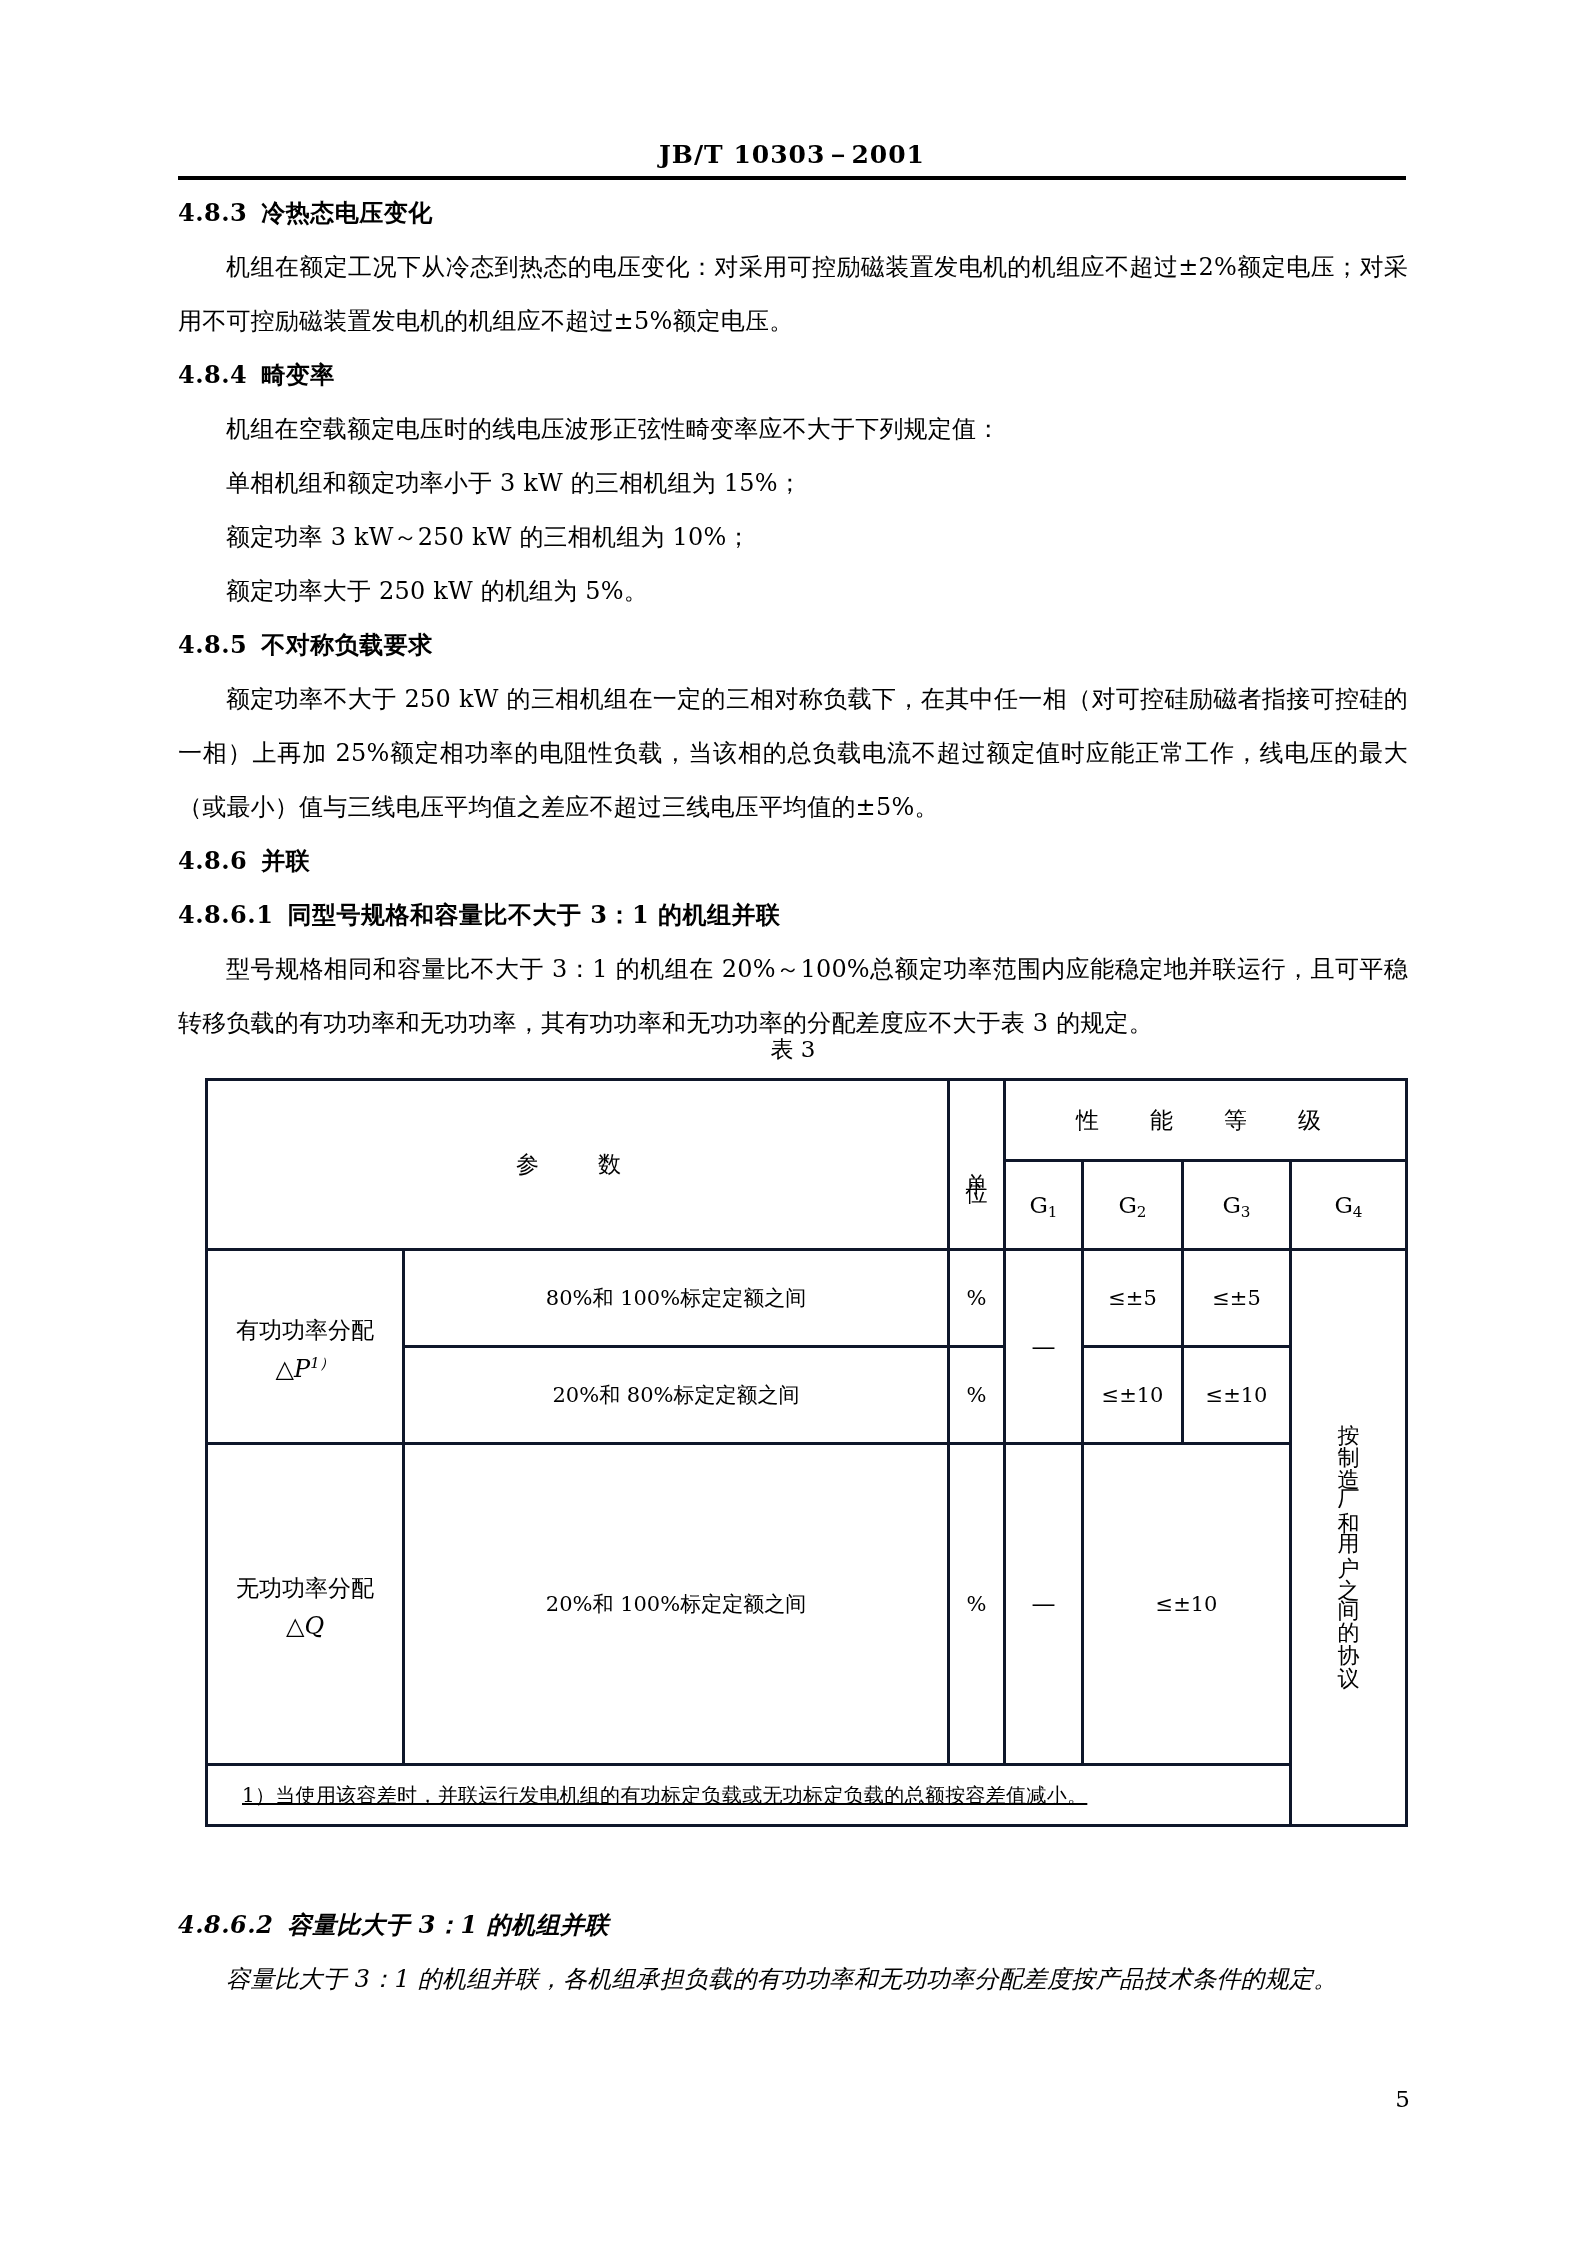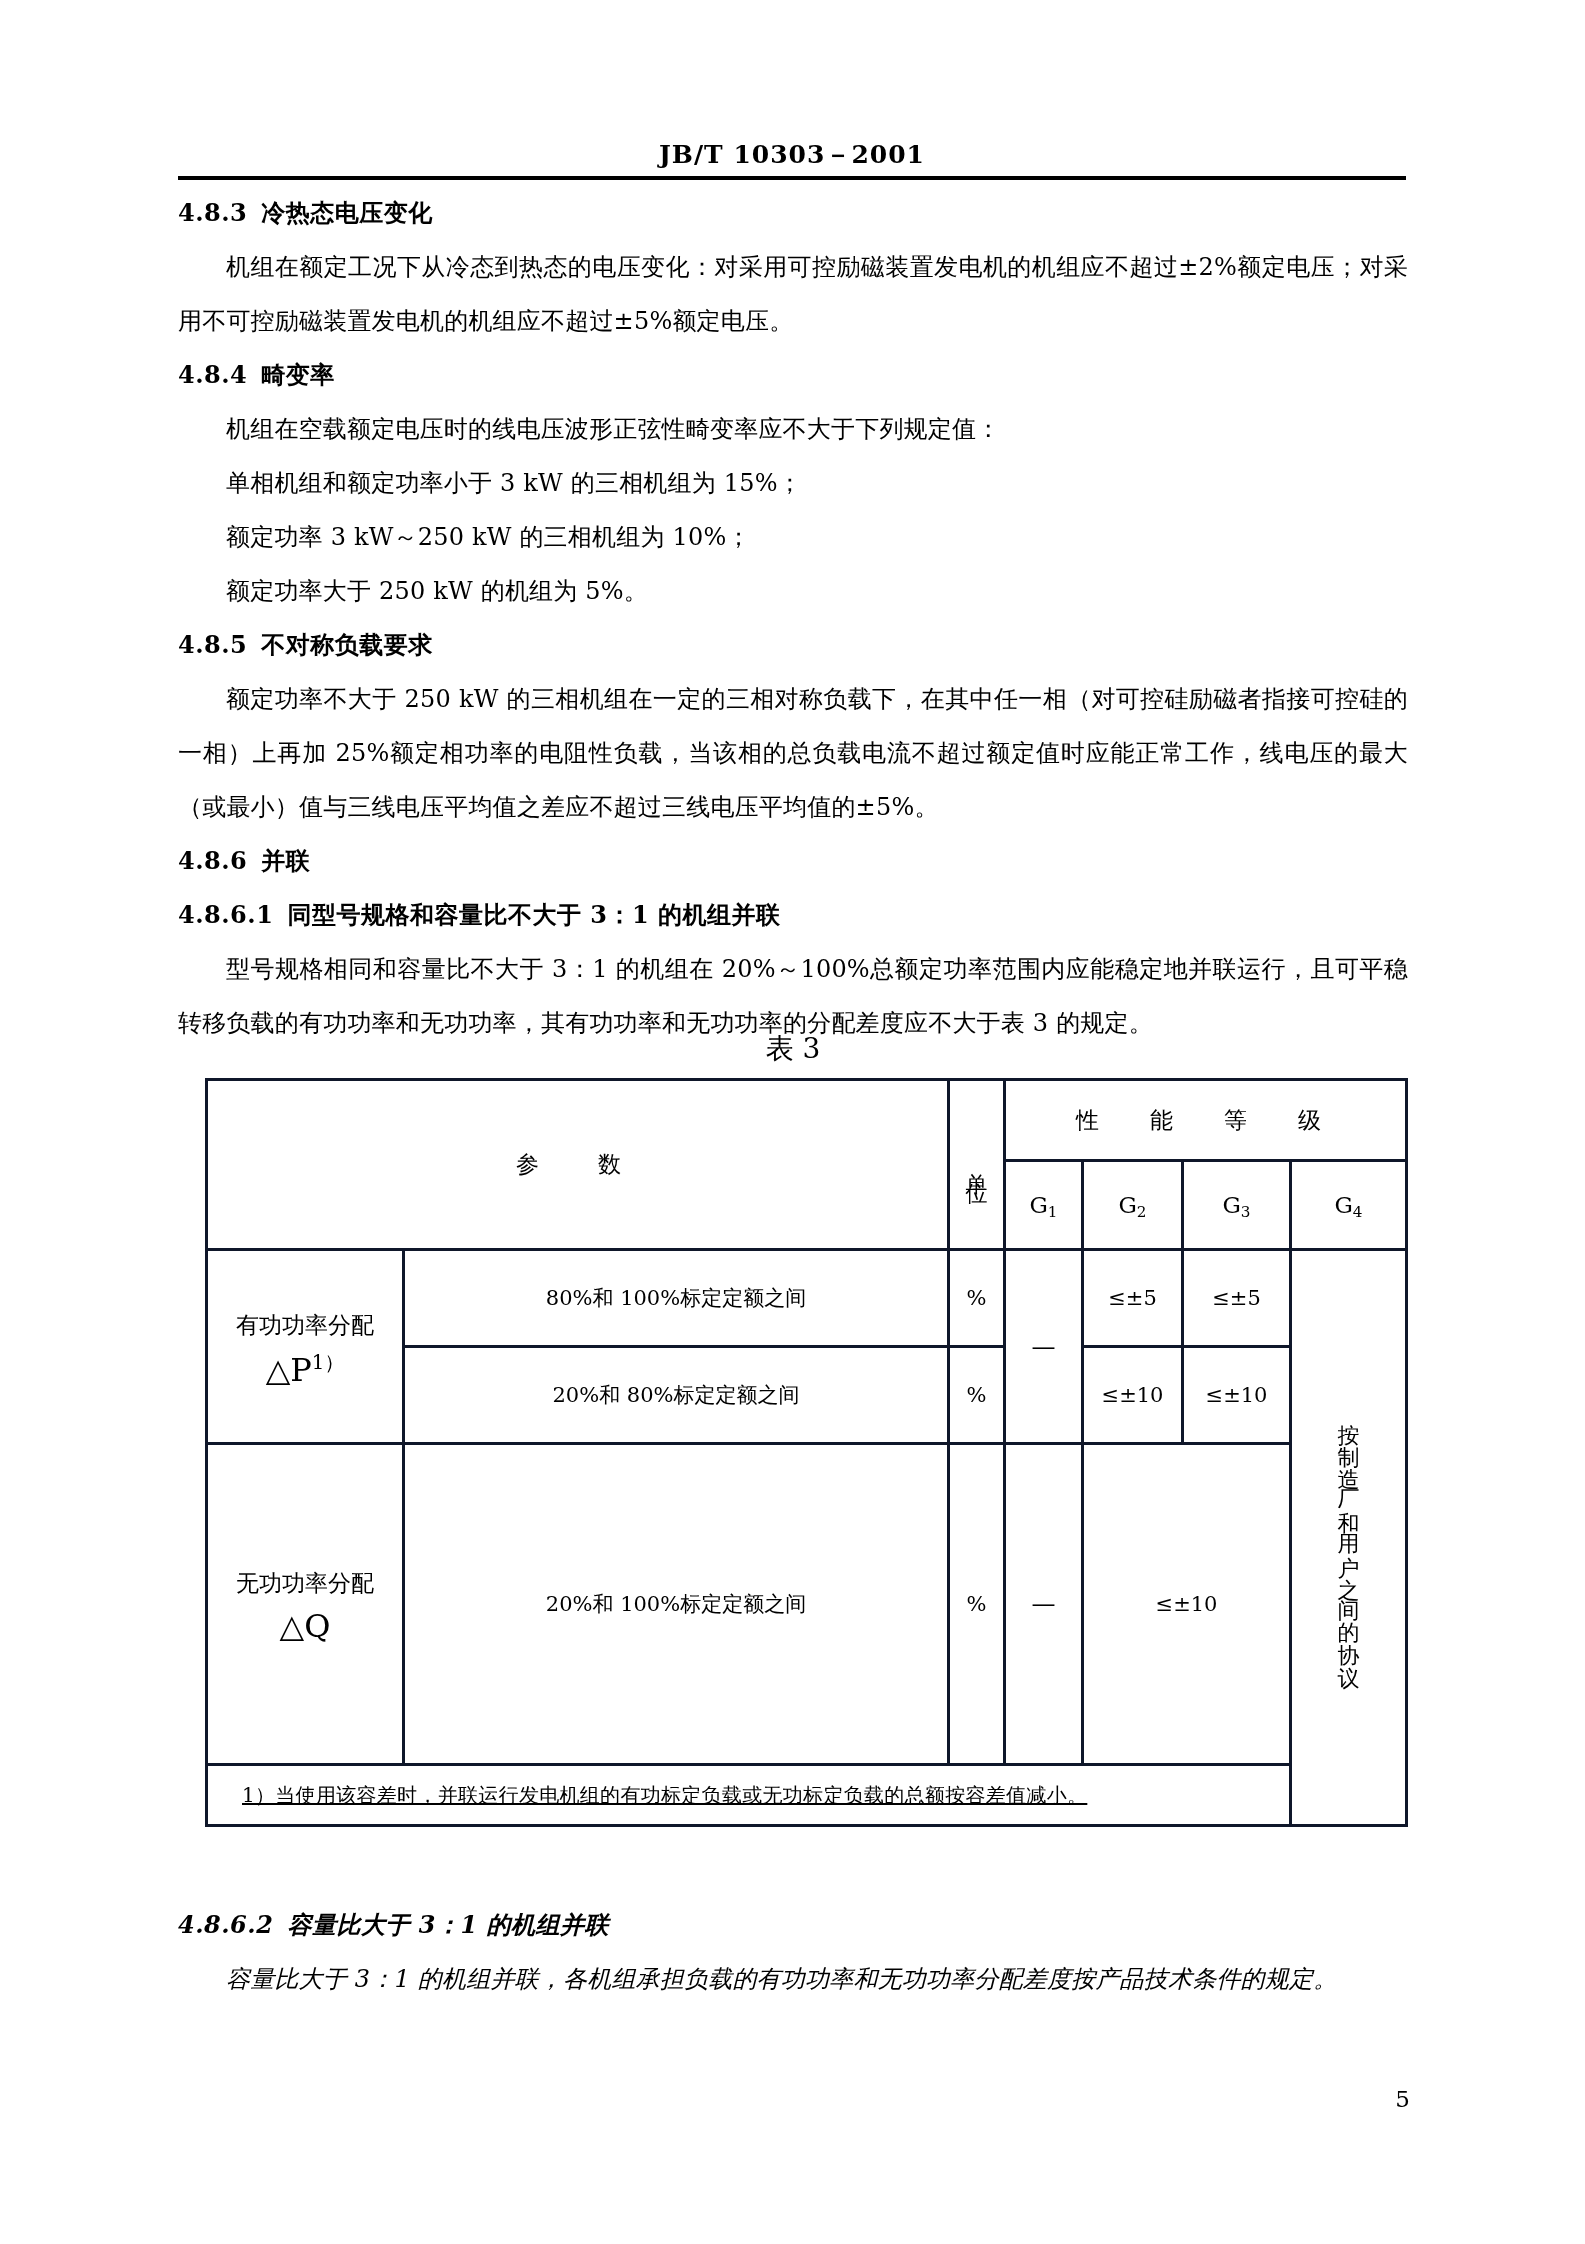--- a/index.html
+++ b/index.html
@@ -72,21 +72,21 @@
 
   sup.fn { font-size: 0.62em; vertical-align: super; }
 
   
   .table-caption {
     position: absolute;
     left: 178px;
     top: 1034px;
     width: 1230px;
     text-align: center;
-    font-size: 28px;
+    font-size: 23px;
     line-height: 30px;
   }
 
   .tbl-wrap {
     position: absolute;
     left: 205px;
     top: 1078px;
     width: 1200px;
   }
   table.t3 {
@@ -117,21 +117,21 @@
     letter-spacing: 10px;
   }
   .unit-cell-inner { display:flex; align-items:center; justify-content:center; height:100%; }
 
   .cell-grade-head { letter-spacing: 14px; text-indent: 14px; font-size: 23px; }
 
   .g-label { font-size: 23px; }
   .g-label sub { font-size: 0.66em; vertical-align: baseline; position: relative; top: 4px; }
 
   .param-name { font-size: 23px; line-height: 44px; font-family: Liberation Mono, monospace; }
-  .param-sym { font-size: 32px; }
+  .param-sym { font-style: italic; font-size: 24px; }
 
   .vertical-text {
     writing-mode: vertical-rl;
     text-orientation: upright;
     letter-spacing: 22px;
     font-size: 22px;
     line-height: 40px;
     display: inline-block;
     margin: 0 auto;
   }

